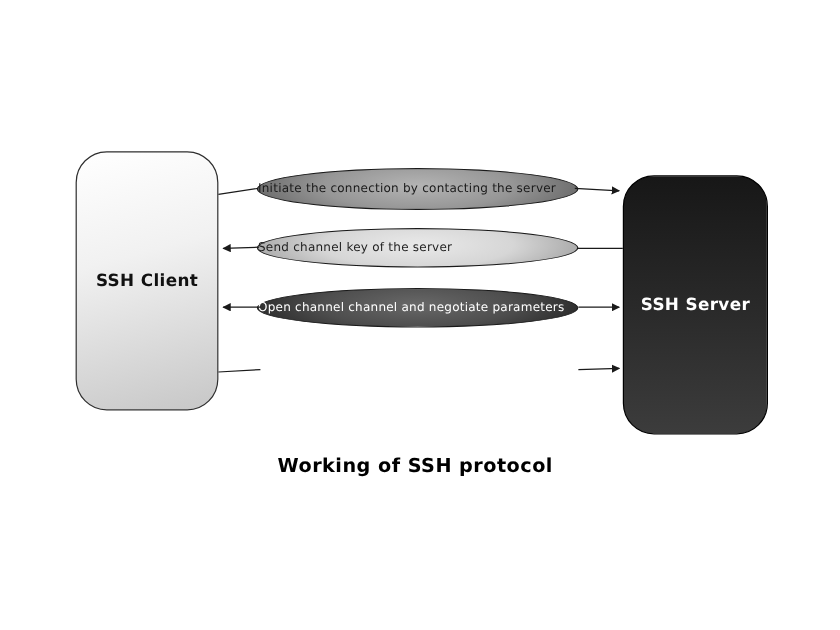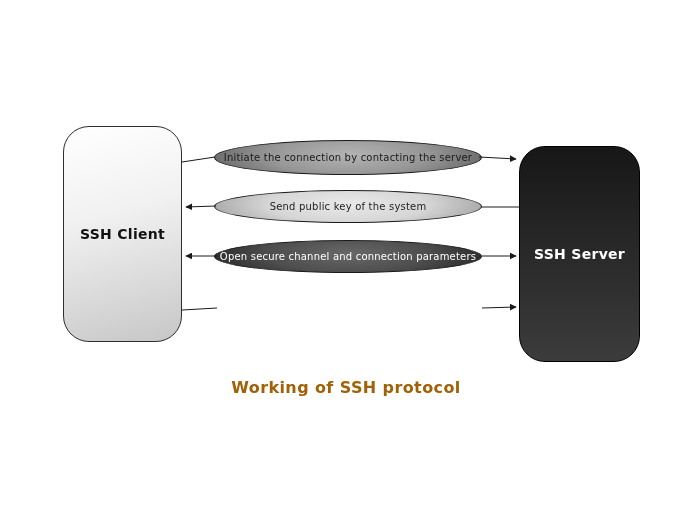--- a/index.html
+++ b/index.html
@@ -46,21 +46,21 @@
     margin-top: 20px;
   }
   .bubble {
     position: absolute;
     left: 214px;
     width: 268px;
     box-sizing: border-box;
     border-radius: 50%;
     display: flex;
     align-items: center;
-    justify-content: center;
+    justify-content: flex-start;
     text-align: center;
     font-size: 10px;
     letter-spacing: 0.2px;
     border: 1.3px solid #1a1a1a;
   }
   .bubble.b1 {
     top: 140px;
     height: 35px;
     background: radial-gradient(ellipse 60% 120% at 50% 42%, #b4b4b4 0%, #969696 50%, #5c5c5c 100%);
     color: #1a1a1a;
@@ -95,44 +95,44 @@
   }
   .diagram-title {
     position: absolute;
     left: 0;
     top: 378px;
     width: 692px;
     text-align: center;
     font-weight: bold;
     font-size: 16px;
     letter-spacing: 0.4px;
-    color: #a16207;
+    color: #000000;
   }
 </style>
 </head>
 <body>
 
 <div class="canvas">
 
   <div class="node-box client-box">
     <span>SSH Client</span>
   </div>
 
   <div class="node-box server-box">
     <span>SSH Server</span>
   </div>
 
   <div class="bubble b1">
     <span>Initiate the connection by contacting the server</span>
   </div>
   <div class="bubble b2">
-    <span>Send public key of the system</span>
+    <span>Send channel key of the server</span>
   </div>
   <div class="bubble b3">
-    <span>Open secure channel and connection parameters</span>
+    <span>Open channel channel and negotiate parameters</span>
   </div>
 
   <svg class="connectors" width="700" height="525" viewBox="0 0 700 525">
     <defs>
       <marker id="ah" viewBox="0 0 10 10" refX="9" refY="5" markerWidth="7" markerHeight="7" orient="auto-start-reverse">
         <path d="M0,0 L10,5 L0,10 z" fill="#1a1a1a"></path>
       </marker>
     </defs>
 
     <line x1="182" y1="162" x2="215" y2="157"></line>

